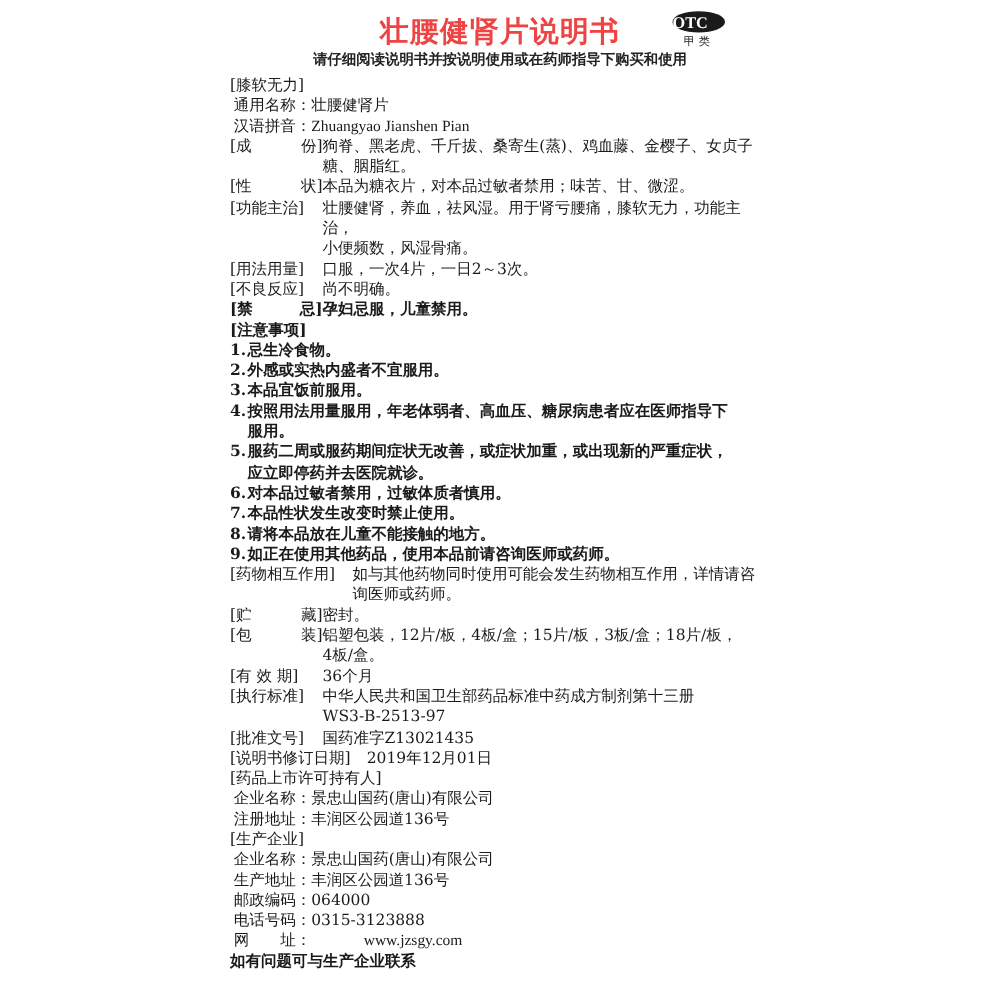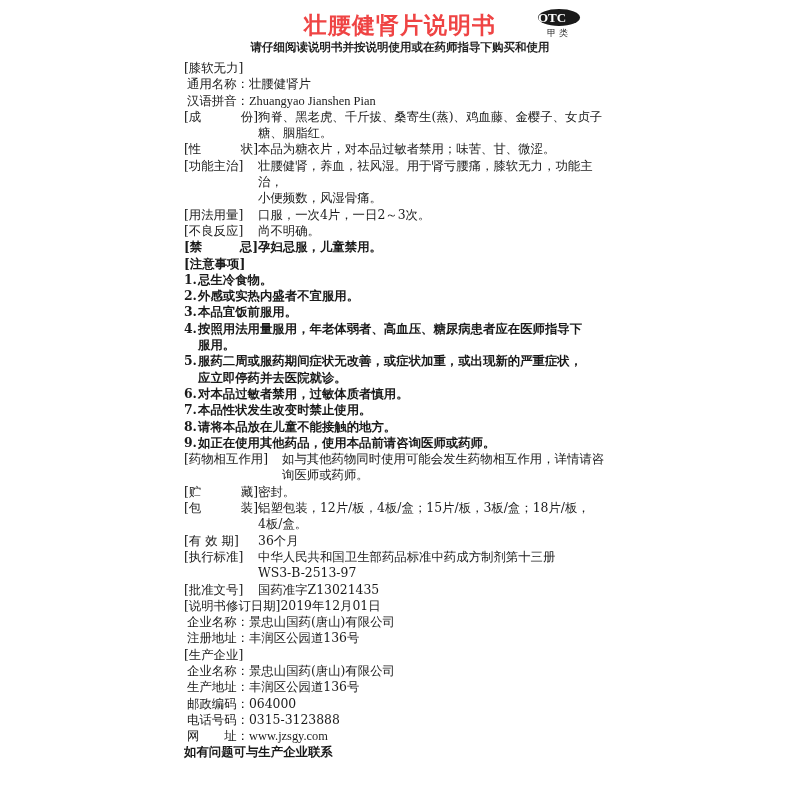--- a/index.html
+++ b/index.html
@@ -165,23 +165,26 @@
     </div>
   </div>
 
   <div class="row">
     <span class="lbl" style="width:74px">[批准文号]</span>
     <span class="val">国药准字Z13021435</span>
   </div>
 
   <div class="row">
     <span class="lbl">[说明书修订日期]</span>
-    <span class="val" style="padding-left:0">2019年12月01日</span>
-  </div>
-
+    <span class="val" style="padding-left:13px">2019年12月01日</span>
+  </div>
+
+  <div class="row">
+      <span>[药品上市许可持有人]</span>
+    </div>
   <div class="row indent">
     <span class="lbl">企业名称：</span>
     <span class="val">景忠山国药(唐山)有限公司</span>
   </div>
   <div class="row indent">
     <span class="lbl">注册地址：</span>
     <span class="val">丰润区公园道136号</span>
   </div>
 
   <div class="row">
@@ -201,19 +204,19 @@
   </div>
   <div class="row indent">
     <span class="lbl">电话号码：</span>
     <span class="val">0315-3123888</span>
   </div>
   <div class="row indent">
     <span class="lbl" style="width:62px; display:flex; justify-content:space-between;">
         <span>网</span>
         <span>址：</span>
       </span>
-    <span class="val" style="font-family:'Liberation Serif',serif;">www.jzsgy.com</span>
+    <span class="val" style="font-family:'Liberation Serif',serif;margin-left:42px;">www.jzsgy.com</span>
   </div>
 
   <div class="row bold">
       <span>如有问题可与生产企业联系</span>
     </div>
 </div>
 
 </body></html>

